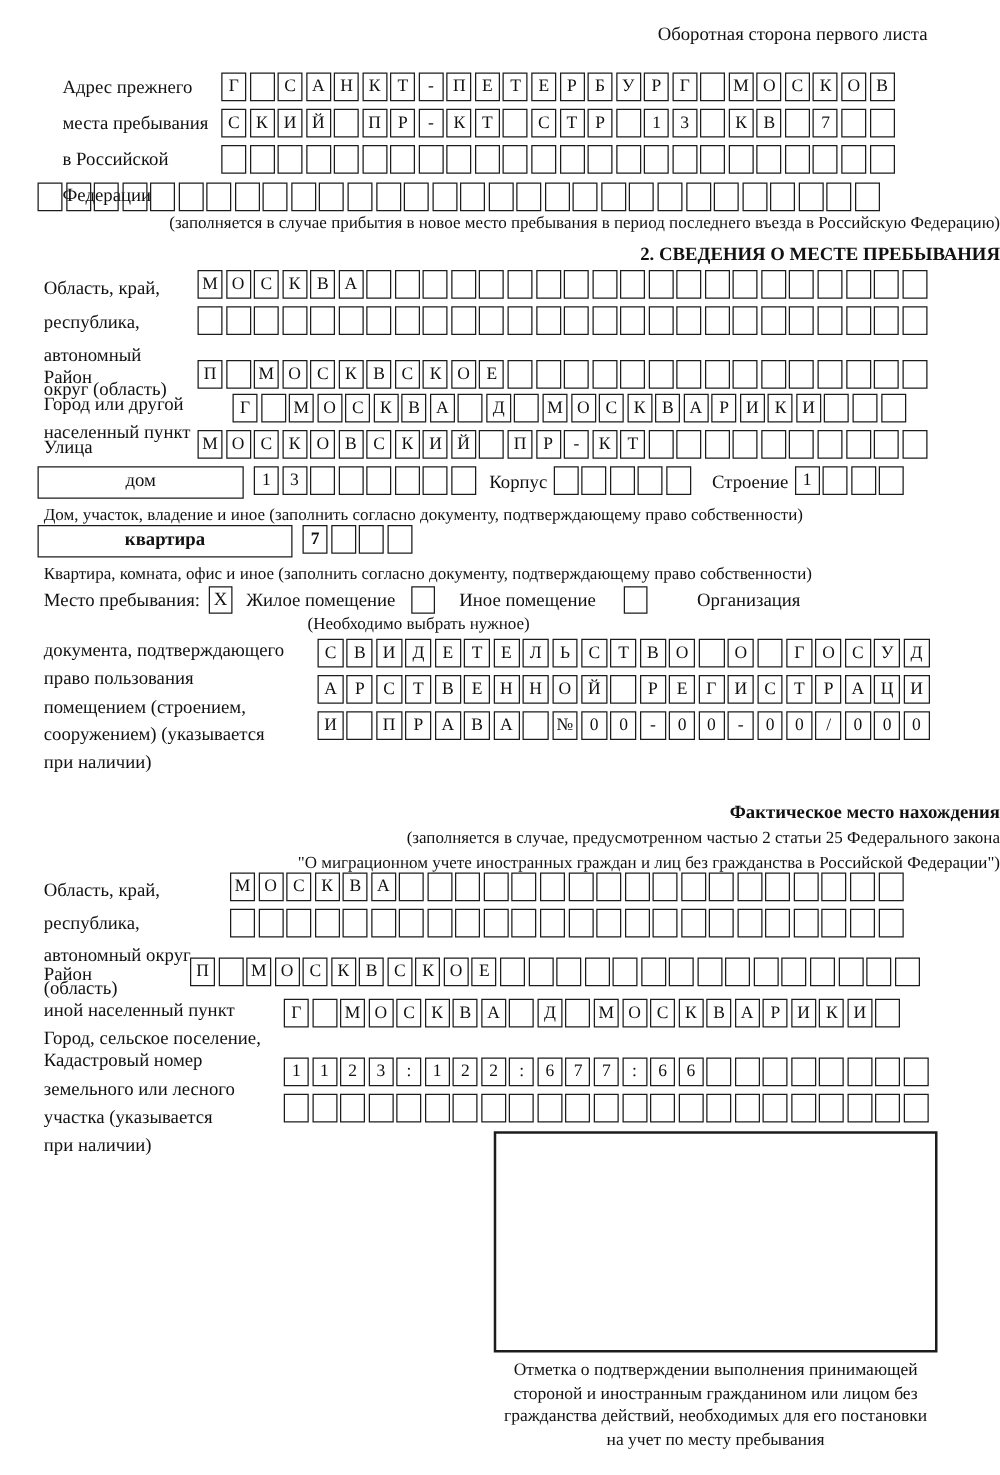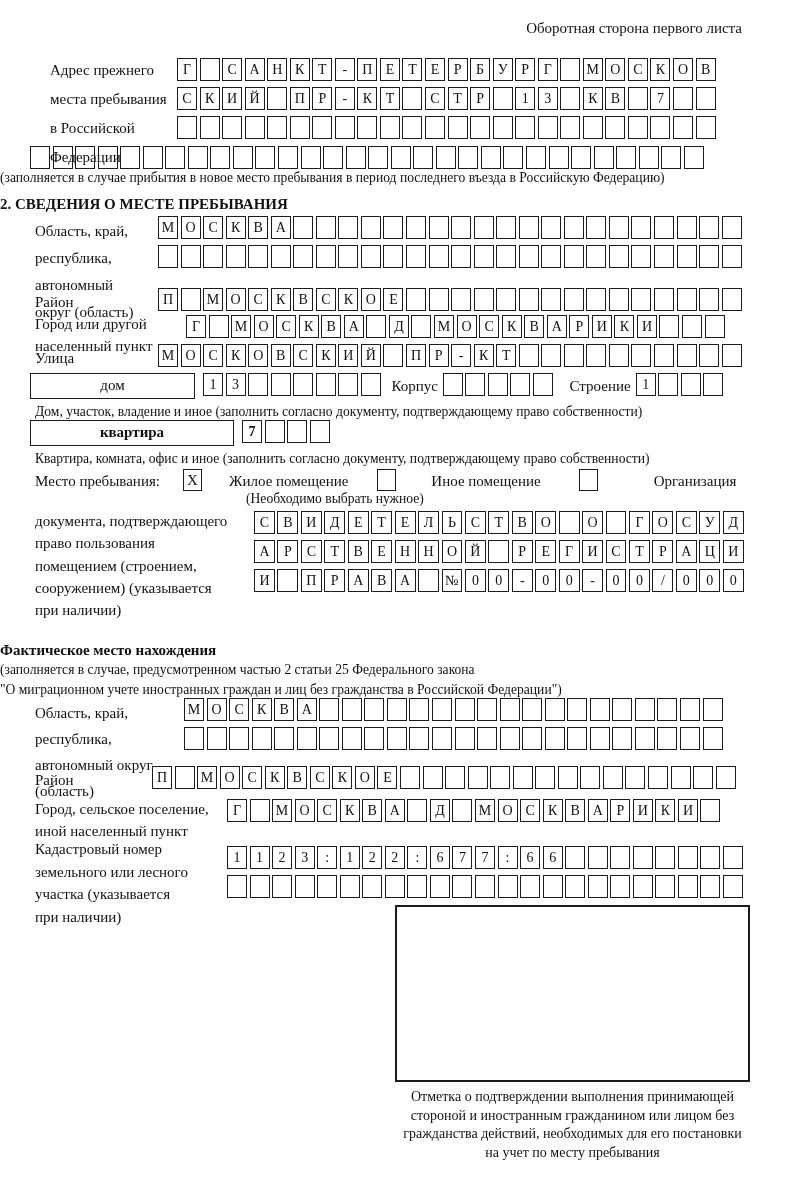--- a/index.html
+++ b/index.html
@@ -2,21 +2,21 @@
 <html><head>
 <meta charset="utf-8">
 <style>
   html,body{margin:0;padding:0;background:#fff;}
   .page{position:relative;width:800px;height:1180px;background:#fff;
         font-family:"Liberation Serif","DejaVu Serif",serif;color:#111;overflow:hidden;}
   .abs{position:absolute;}
   .lbl{font-size:15px;line-height:24px;}
   .cap{font-size:13.6px;}
   .bold{font-weight:bold;}
-  .center{text-align:left;width:800px;left:0;}
+  .center{text-align:right;width:800px;left:0;}
   .cells{display:flex;height:24px;}
   .cell{display:inline-block;box-sizing:content-box;width:18px;height:21px;border:1.5px solid #1c1c1c;
         margin-right:2.55px;text-align:center;font-size:14px;line-height:21px;font-family:"Liberation Serif",serif;}
   .doc-grid .cell{width:18.9px;}
   .grid .cells{margin-bottom:5px;}
   .bigbox{box-sizing:border-box;border:1.5px solid #1c1c1c;height:26px;text-align:center;
           font-size:15px;line-height:23px;}
   .cbx{display:inline-block;box-sizing:content-box;width:17px;height:20px;border:1.5px solid #1c1c1c;
        text-align:center;font-size:15px;line-height:20px;}
   .row{display:flex;align-items:flex-start;}
@@ -343,21 +343,21 @@
     <div class="bigbox" style="width:204px;">квартира</div>
     <div class="cells" style="margin-left:8px;">
         <span class="cell">7</span>
         <span class="cell"></span>
         <span class="cell"></span>
         <span class="cell"></span>
       </div>
   </div>
   <div class="abs cap" style="left:35px;top:451px;">Квартира, комната, офис и иное (заполнить согласно документу, подтверждающему право собственности)</div>
 
-  <div class="abs row" style="left:35px;top:469px;gap:16px;">
+  <div class="abs row" style="left:35px;top:469px;">
     <div class="lbl">Место пребывания:</div>
     <span class="cbx" style="margin-left:7px;">X</span>
     <div class="lbl" style="margin-left:11px;">Жилое помещение</div>
     <span class="cbx" style="margin-left:13px;"></span>
     <div class="lbl" style="margin-left:19px;">Иное помещение</div>
     <span class="cbx" style="margin-left:22px;"></span>
     <div class="lbl" style="margin-left:40px;">Организация</div>
   </div>
   <div class="abs cap" style="left:246px;top:491px;">(Необходимо выбрать нужное)</div>
 
@@ -529,22 +529,22 @@
       <span class="cell"></span>
       <span class="cell"></span>
       <span class="cell"></span>
       <span class="cell"></span>
       <span class="cell"></span>
       <span class="cell"></span>
       <span class="cell"></span>
     </div>
 
   <div class="abs lbl" style="left:35px;top:798px;line-height:22px;">
+    <div>иной населенный пункт</div>
     <div>Город, сельское поселение,</div>
-    <div>иной населенный пункт</div>
   </div>
   <div class="abs cells" style="left:227px;top:799px;">
       <span class="cell">Г</span>
       <span class="cell"></span>
       <span class="cell">М</span>
       <span class="cell">О</span>
       <span class="cell">С</span>
       <span class="cell">К</span>
       <span class="cell">В</span>
       <span class="cell">А</span>

